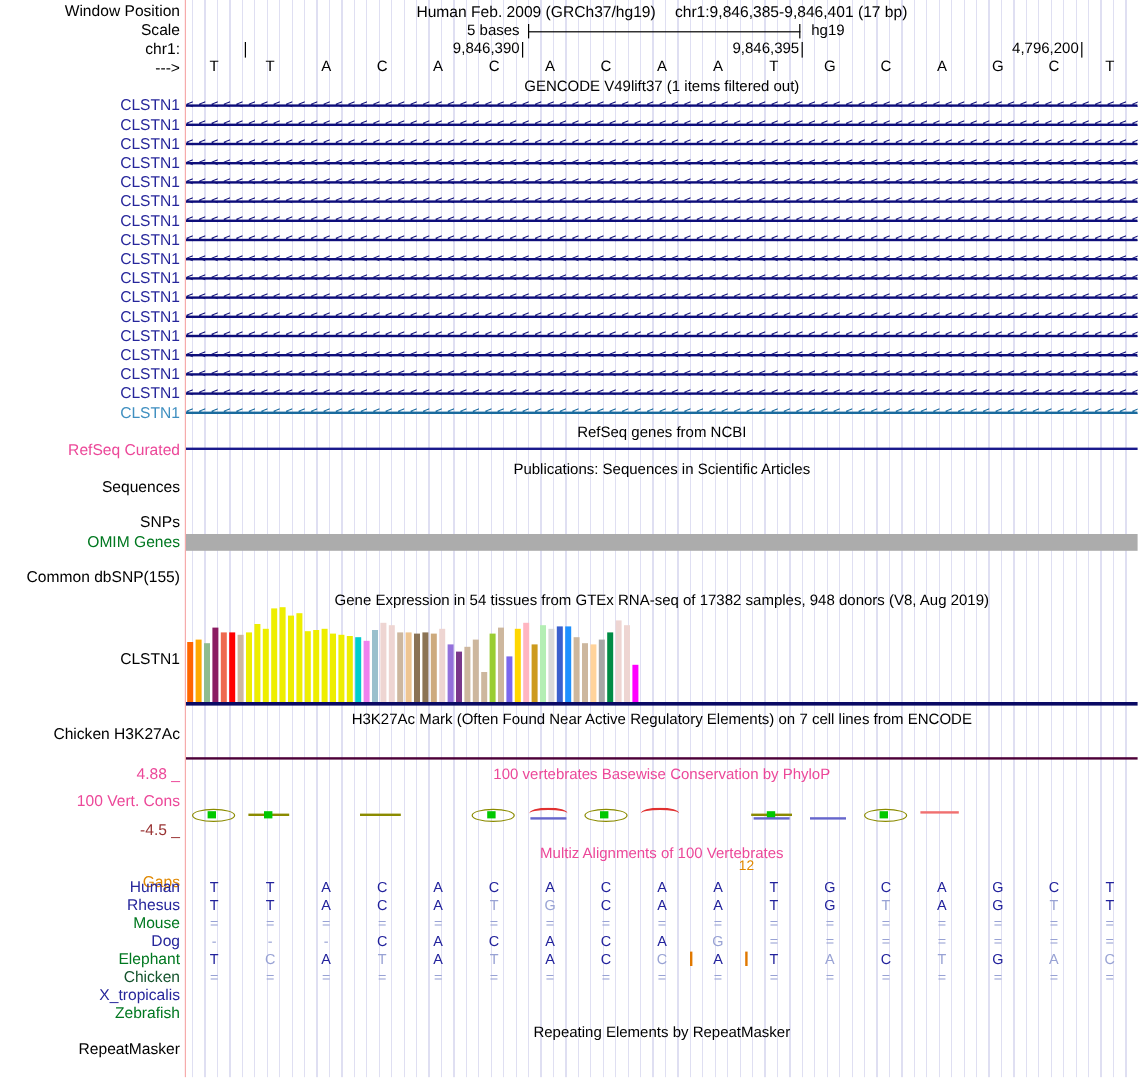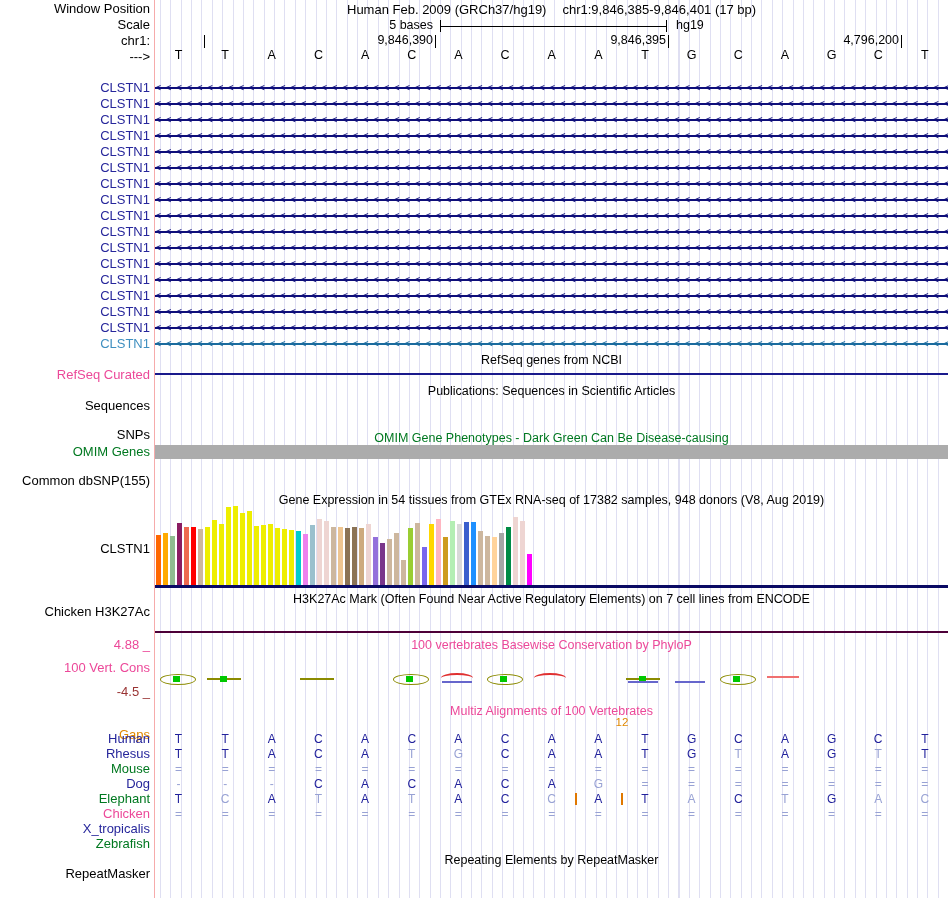--- a/index.html
+++ b/index.html
@@ -55,30 +55,30 @@
   <div class="ruler-line" style="left:440px;width:227px"></div>
   <div class="tick" style="left:440px;top:20px;height:12px"></div>
   <div class="tick" style="left:666px;top:20px;height:12px"></div>
   <div style="position:absolute;left:676px;top:18px;font-size:12.5px">hg19</div>
 
   <div class="row-label c-black" style="top:34px">chr1:</div>
   <div class="tick" style="left:204px;top:35px"></div>
 
   <div class="row-label c-black" style="top:50px">---&gt;</div>
 
+  <div class="center-title c-black" style="top:65px">GENCODE V49lift37 (1 items filtered out)</div>
 
   <div class="center-title c-black" style="top:353px">RefSeq genes from NCBI</div>
   <div class="track-line" style="top:373px;height:2px;background:#1A1A8C"></div>
   <div class="row-label c-navy" style="top:368px">RefSeq Curated</div>
 
   <div class="center-title c-black" style="top:384px">Publications: Sequences in Scientific Articles</div>
   <div class="row-label c-black" style="top:399px">Sequences</div>
   <div class="row-label c-black" style="top:428px">SNPs</div>
 
-  <div class="center-title c-green" style="top:431px">OMIM Gene Phenotypes - Dark Green Can Be Disease-causing</div>
   <div class="track-line" style="top:445px;height:14px;background:#ACACAC"></div>
   <div class="row-label c-green" style="top:445px">OMIM Genes</div>
 
   <div class="row-label c-black" style="top:474px">Common dbSNP(155)</div>
 
   <div class="center-title c-black" style="top:493px">Gene Expression in 54 tissues from GTEx RNA-seq of 17382 samples, 948 donors (V8, Aug 2019)</div>
   <div class="gtex-bars" id="gtex-bars">
       <div class="bar" style="height: 50px; background: rgb(255, 102, 0);"></div>
       <div class="bar" style="height: 52px; background: rgb(255, 170, 0);"></div>
       <div class="bar" style="height: 49px; background: rgb(143, 188, 143);"></div>
@@ -384,21 +384,21 @@
     <div class="aln" style="left: 481.529px; top: 792px; color: rgb(34, 34, 156);">C</div>
     <div class="aln" style="left: 528.176px; top: 792px; color: rgb(152, 162, 212);">C</div>
     <div class="aln" style="left: 574.824px; top: 792px; color: rgb(34, 34, 156);">A</div>
     <div class="aln" style="left: 621.471px; top: 792px; color: rgb(34, 34, 156);">T</div>
     <div class="aln" style="left: 668.118px; top: 792px; color: rgb(152, 162, 212);">A</div>
     <div class="aln" style="left: 714.765px; top: 792px; color: rgb(34, 34, 156);">C</div>
     <div class="aln" style="left: 761.412px; top: 792px; color: rgb(152, 162, 212);">T</div>
     <div class="aln" style="left: 808.059px; top: 792px; color: rgb(34, 34, 156);">G</div>
     <div class="aln" style="left: 854.706px; top: 792px; color: rgb(152, 162, 212);">A</div>
     <div class="aln" style="left: 901.353px; top: 792px; color: rgb(152, 162, 212);">C</div>
-    <div class="row-label" style="top: 807px; color: #ec4899;">Chicken</div>
+    <div class="row-label" style="top: 807px; color: #14532d;">Chicken</div>
     <div class="aln" style="left: 155px; top: 807px; color: rgb(152, 162, 212);">=</div>
     <div class="aln" style="left: 201.647px; top: 807px; color: rgb(152, 162, 212);">=</div>
     <div class="aln" style="left: 248.294px; top: 807px; color: rgb(152, 162, 212);">=</div>
     <div class="aln" style="left: 294.941px; top: 807px; color: rgb(152, 162, 212);">=</div>
     <div class="aln" style="left: 341.588px; top: 807px; color: rgb(152, 162, 212);">=</div>
     <div class="aln" style="left: 388.235px; top: 807px; color: rgb(152, 162, 212);">=</div>
     <div class="aln" style="left: 434.882px; top: 807px; color: rgb(152, 162, 212);">=</div>
     <div class="aln" style="left: 481.529px; top: 807px; color: rgb(152, 162, 212);">=</div>
     <div class="aln" style="left: 528.176px; top: 807px; color: rgb(152, 162, 212);">=</div>
     <div class="aln" style="left: 574.824px; top: 807px; color: rgb(152, 162, 212);">=</div>

